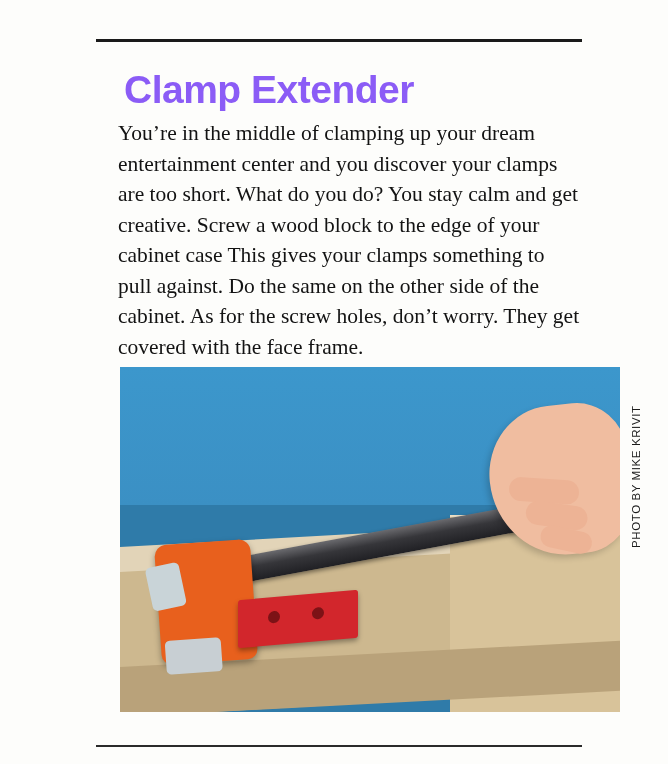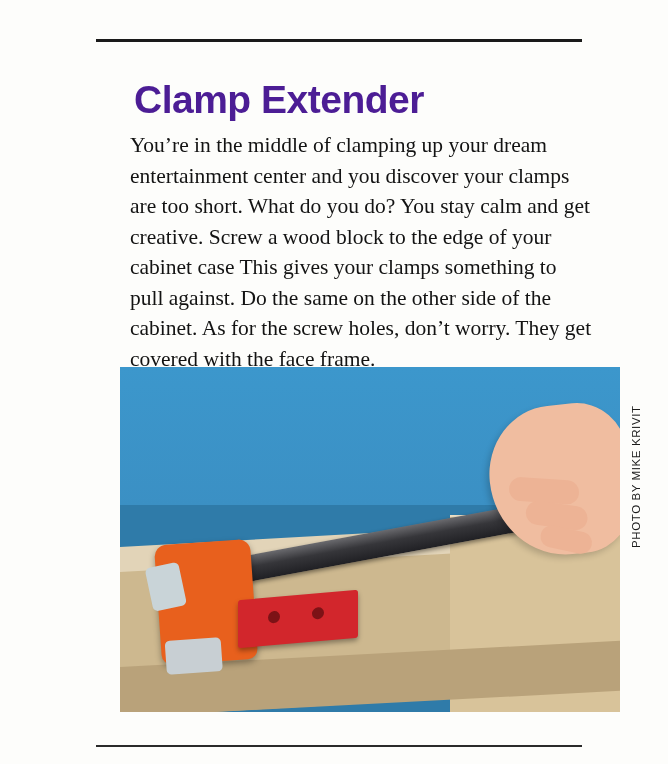--- a/index.html
+++ b/index.html
@@ -31,35 +31,35 @@
   .rule-bottom { top: 745px; height: 2px; background:#2a2a2a; }
 
   .article-title {
     position: absolute;
     left: 118px;
     top: 62px;
     font-family: "Liberation Sans", sans-serif;
     font-weight: bold;
     font-size: 39px;
     letter-spacing: -0.5px;
-    color: #4c1d95;
-    margin: 16px;
+    color: #8b5cf6;
+    margin: 6px;
   }
 
   .body-text {
     position: absolute;
     left: 118px;
     top: 118px;
     width: 464px;
     font-family: "Liberation Serif", serif;
     font-size: 21.5px;
     line-height: 30.5px;
     color: #131313;
     text-align: left;
-    margin: 12px;
+    margin: 0;
   }
 
   
   .photo {
     position: absolute;
     left: 120px;
     top: 367px;
     width: 500px;
     height: 345px;
     overflow: hidden;

